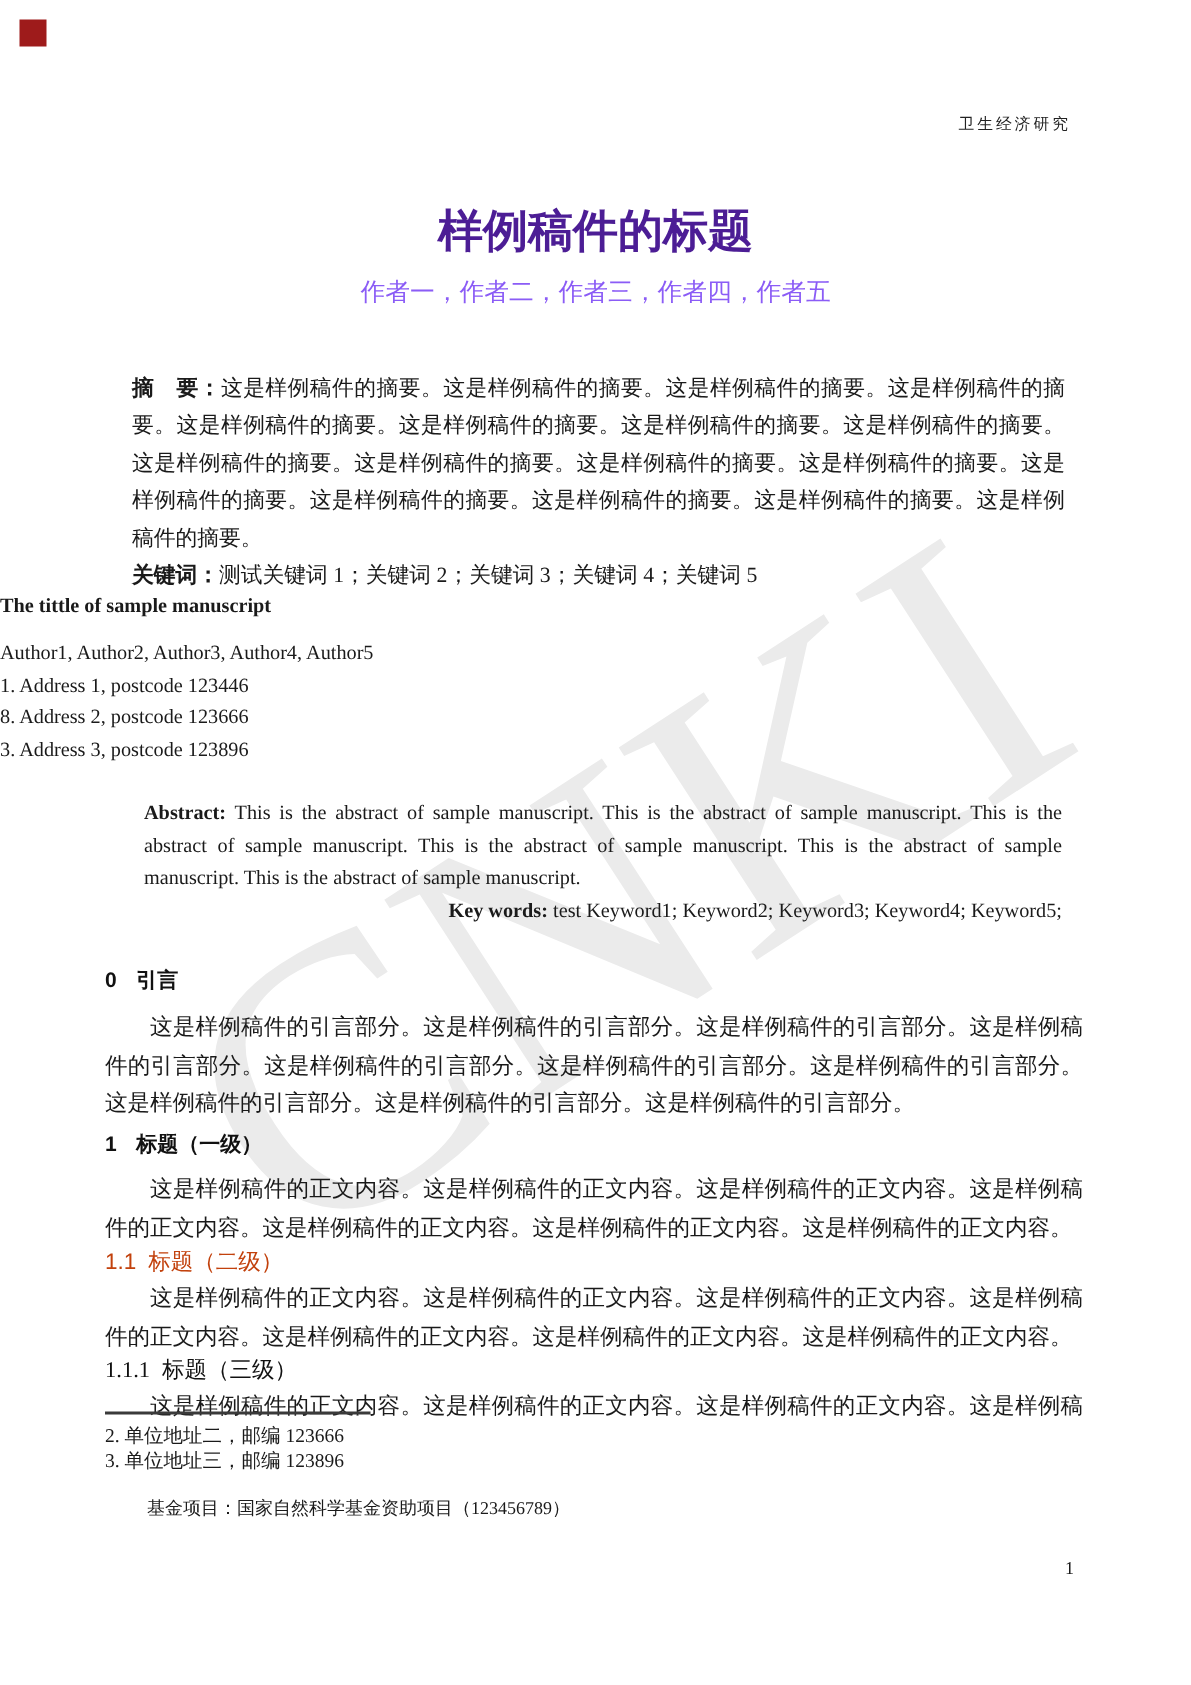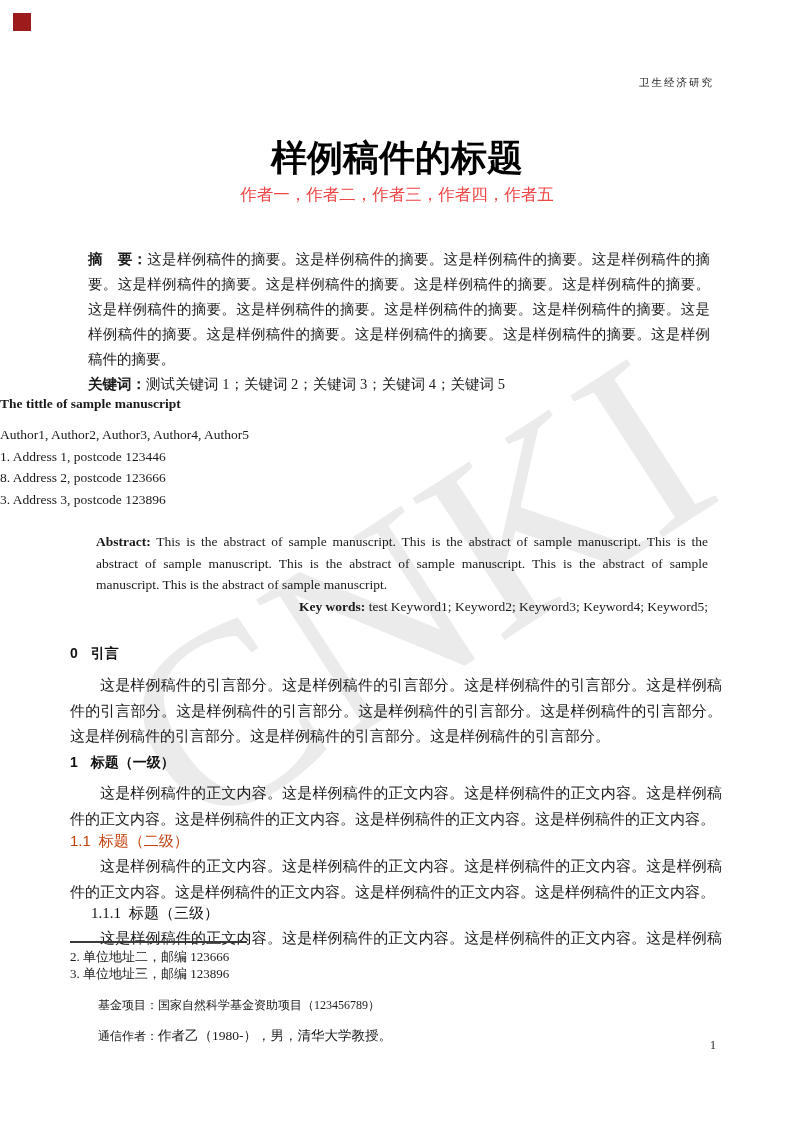--- a/index.html
+++ b/index.html
@@ -43,29 +43,29 @@
     letter-spacing: 2px;
     font-family: "Liberation Serif", serif;
     color: #222;
   }
 
   .cn-title {
     top: 134px; left: 0; width: 794px;
     text-align: center;
     font-family: "Liberation Sans", "DejaVu Sans", sans-serif;
     font-weight: bold;
-    font-size: 36px;
-    color: #000000;
+    font-size: 30px;
+    color: #4c1d95;
   }
   .cn-authors {
     top: 184px; left: 0; width: 794px;
     text-align: center;
     font-family: "Liberation Sans", "DejaVu Sans", sans-serif;
     font-size: 16.5px;
-    color: #ef4444;
+    color: #8b5cf6;
   }
 
   .cn-abstract {
     top: 247px; left: 88px; width: 622px;
     font-size: 14.5px;
     line-height: 25px;
   }
   .cn-abstract p { text-align: justify; }
   .hei-label {
     font-family: "Liberation Sans", "DejaVu Sans", sans-serif;
@@ -100,21 +100,20 @@
     font-family: "Liberation Sans", "DejaVu Sans", sans-serif;
     font-weight: normal;
     font-size: 15px;
     color: #c2410c;
   }
   .h3 {
     font-family: "Liberation Serif", "DejaVu Serif", serif;
     font-weight: normal;
     font-size: 15px;
     color: #111;
-    margin-left: 21px;
   }
   .sec-num { margin-right: 13px; }
   .sec-num-sm { margin-right: 8px; }
 
   .body-p {
     left: 70px; width: 652px;
     font-size: 15px;
     line-height: 25.5px;
     text-align: justify;
     text-indent: 2em;
@@ -195,18 +194,17 @@
     <span class="sec-num-sm">1.1.1</span><span>标题（三级）</span>
   </div>
   <div class="layer body-p clip1" style="top:926px;">这是样例稿件的正文内容。这是样例稿件的正文内容。这是样例稿件的正文内容。这是样例稿件的正</div>
 
   <div class="layer fn-rule"></div>
 
   <div class="layer footnotes">
     <div>2. 单位地址二，邮编 123666</div>
     <div>3. 单位地址三，邮编 123896</div>
     <div class="fn-sub"><span>基金项目：</span><span>国家自然科学基金资助项目（123456789）</span></div>
-    <div class="fn-sub"><span>通信作者：</span><span class="big">作者乙（1980-），男，清华大学教授。</span></div>
   </div>
 
   <div class="layer page-num">1</div>
 
 </div>
 
 </body></html>

